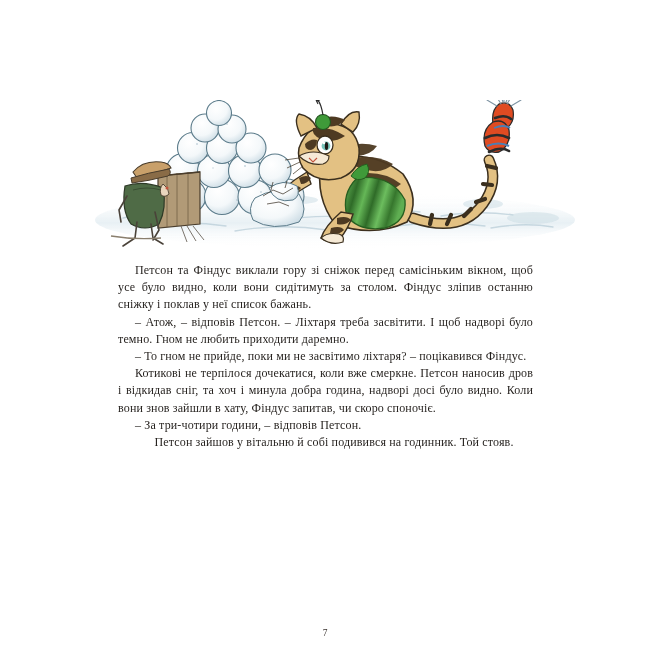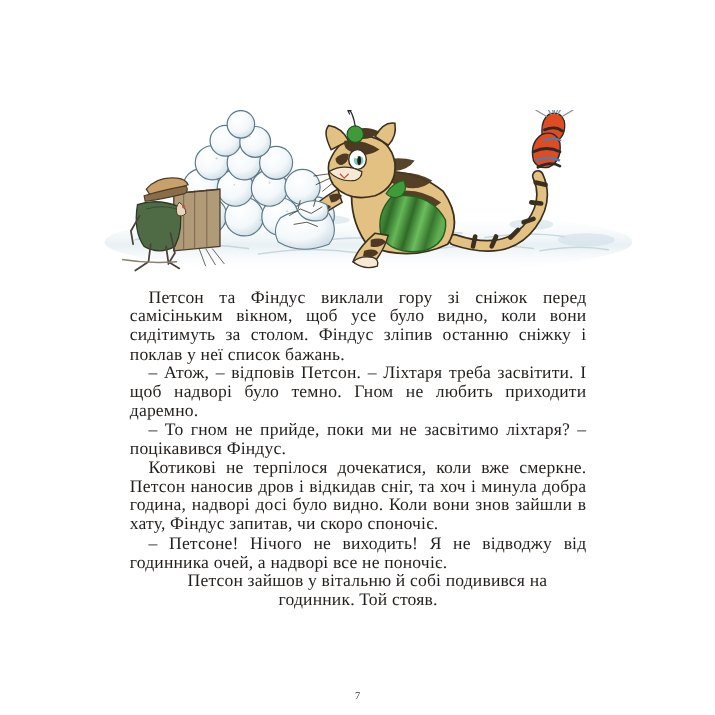--- a/index.html
+++ b/index.html
@@ -25,21 +25,21 @@
     height: 150px;
   }
   .illustration svg { display: block; width: 100%; height: 100%; }
 
   
   .bodytext {
     position: absolute;
     left: 118px;
     top: 262px;
     width: 415px;
-    font-size: 16px;
+    font-size: 12px;
     line-height: 17.2px;
     color: #231f1c;
     text-align: justify;
     text-justify: inter-word;
     letter-spacing: 0.15px;
   }
   .bodytext p {
     margin: 0;
     text-indent: 17px;
     text-align: justify;
@@ -281,19 +281,19 @@
         </g>
       </g>
     </svg>
   </div>
 
   <div class="bodytext">
     <p>Петсон та Фіндус виклали гору зі сніжок перед самісіньким вікном, щоб усе було видно, коли вони сидітимуть за столом. Фіндус зліпив останню сніжку і поклав у неї список бажань.</p>
     <p>– Атож, – відповів Петсон. – Ліхтаря треба засвітити. І щоб надворі було темно. Гном не любить приходити даремно.</p>
     <p>– То гном не прийде, поки ми не засвітимо ліхтаря? – поцікавився Фіндус.</p>
     <p>Котикові не терпілося дочекатися, коли вже смеркне. Петсон наносив дров і відкидав сніг, та хоч і минула добра година, надворі досі було видно. Коли вони знов зайшли в хату, Фіндус запитав, чи скоро споночіє.</p>
-    <p>– Петсоне! Нічого не виходить! Я не відводжу від годинника очей, а надворі все не поночіє.</p>
+    <p>– За три-чотири години, – відповів Петсон.</p>
     <p>Петсон зайшов у вітальню й собі подивився на годинник. Той стояв.</p>
   </div>
 
   <div class="folio">7</div>
 
 </div>
 
 </body></html>

